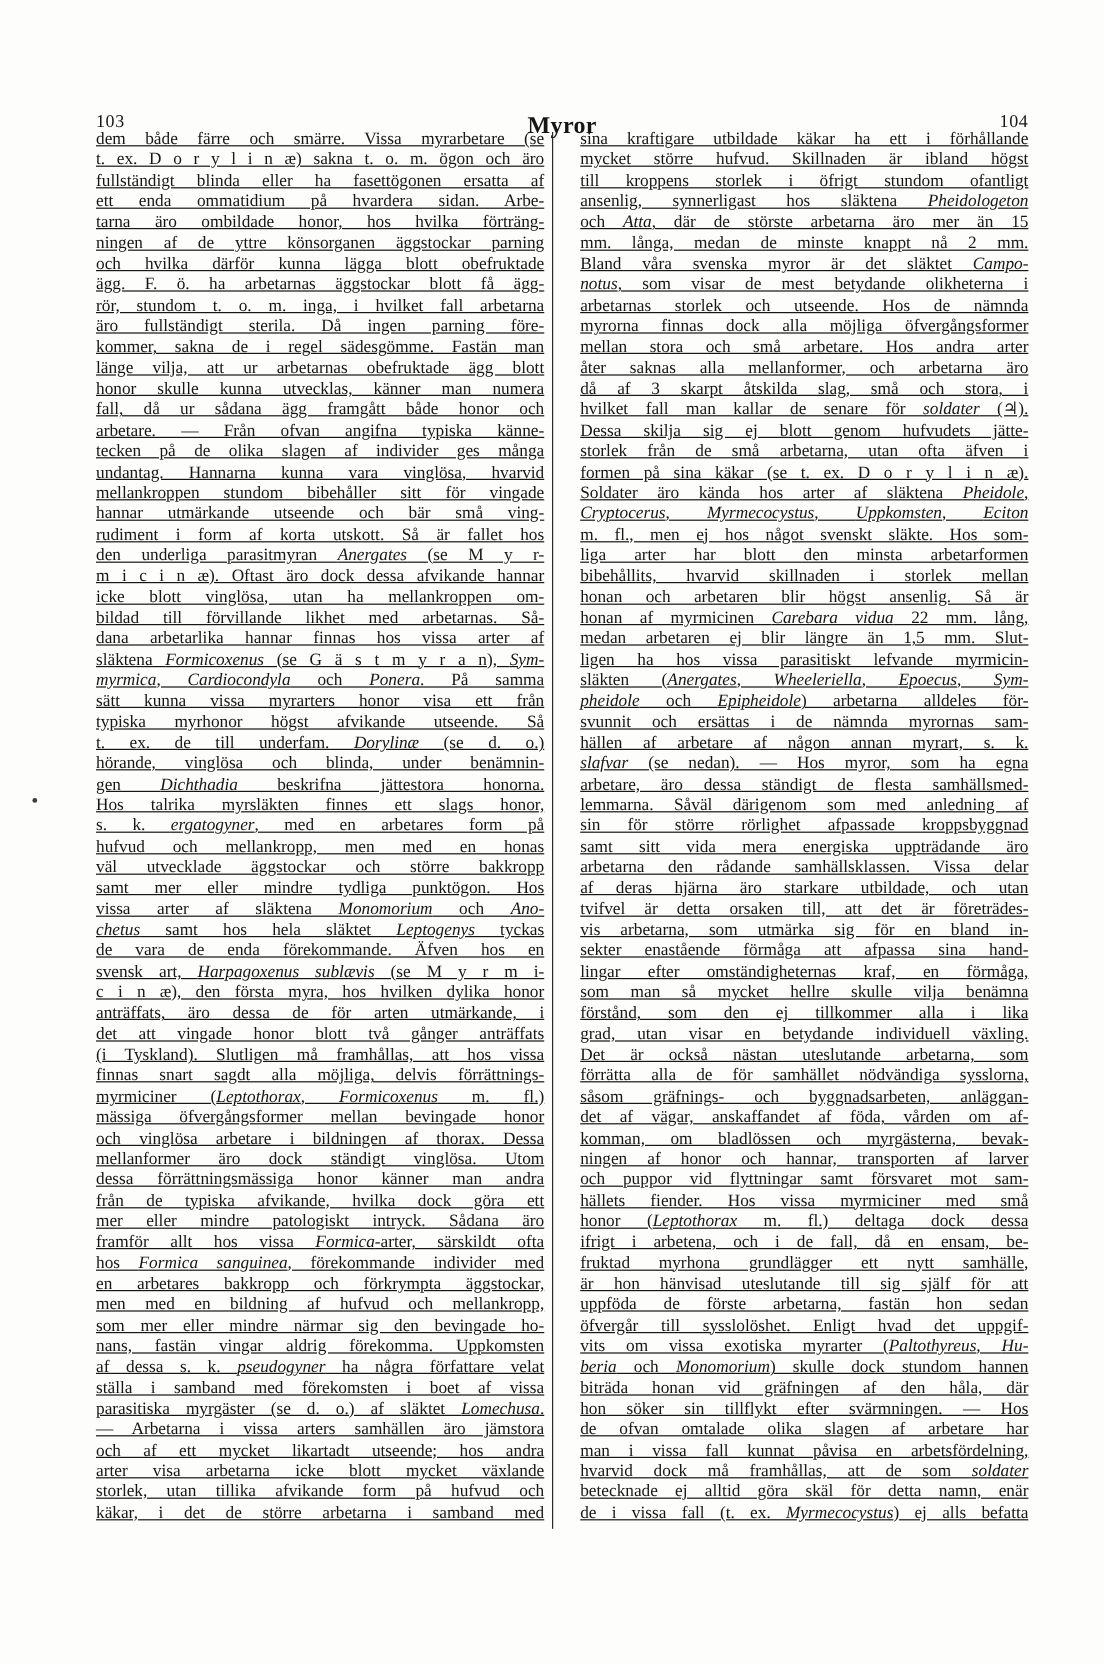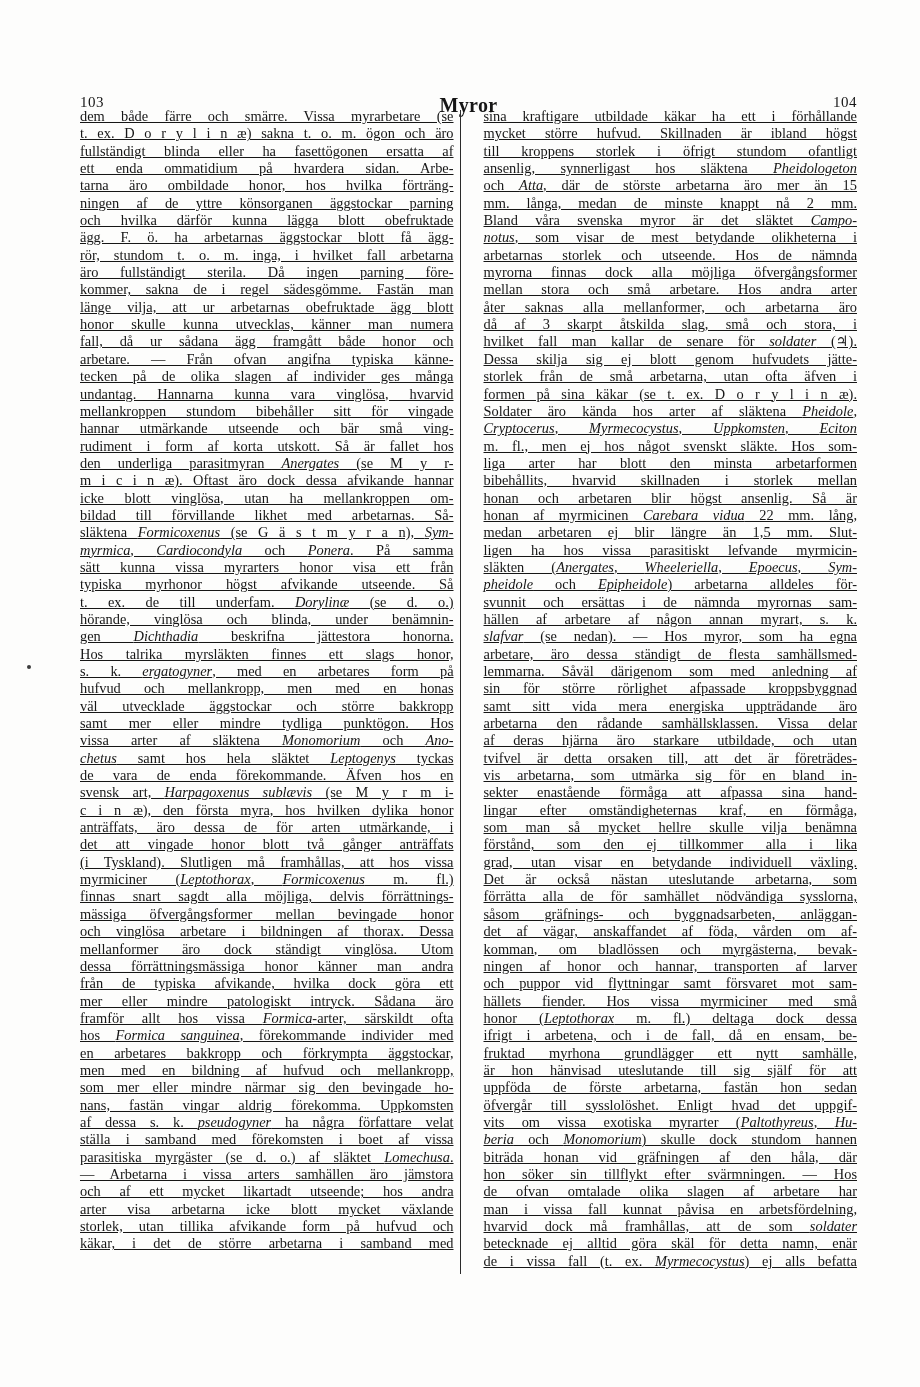--- a/index.html
+++ b/index.html
@@ -82,42 +82,43 @@
         <div class="line"><span>arbetare. — Från ofvan angifna typiska känne-</span></div>
         <div class="line"><span>tecken på de olika slagen af individer ges många</span></div>
         <div class="line"><span>undantag. Hannarna kunna vara vinglösa, hvarvid</span></div>
         <div class="line"><span>mellankroppen stundom bibehåller sitt för vingade</span></div>
         <div class="line"><span>hannar utmärkande utseende och bär små ving-</span></div>
         <div class="line"><span>rudiment i form af korta utskott. Så är fallet hos</span></div>
         <div class="line"><span>den underliga parasitmyran </span><i>Anergates</i><span> (se M y r-</span></div>
         <div class="line"><span>m i c i n æ). Oftast äro dock dessa afvikande hannar</span></div>
         <div class="line"><span>icke blott vinglösa, utan ha mellankroppen om-</span></div>
         <div class="line"><span>bildad till förvillande likhet med arbetarnas. Så-</span></div>
+        <div class="line"><span>dana arbetarlika hannar finnas hos vissa arter af</span></div>
         <div class="line"><span>släktena </span><i>Formicoxenus</i><span> (se G ä s t m y r a n), </span><i>Sym-</i></div>
         <div class="line"><i>myrmica</i><span>, </span><i>Cardiocondyla</i><span> och </span><i>Ponera</i><span>. På samma</span></div>
         <div class="line"><span>sätt kunna vissa myrarters honor visa ett från</span></div>
         <div class="line"><span>typiska myrhonor högst afvikande utseende. Så</span></div>
         <div class="line"><span>t. ex. de till underfam. </span><i>Dorylinæ</i><span> (se d. o.)</span></div>
         <div class="line"><span>hörande, vinglösa och blinda, under benämnin-</span></div>
         <div class="line"><span>gen </span><i>Dichthadia</i><span> beskrifna jättestora honorna.</span></div>
         <div class="line"><span>Hos talrika myrsläkten finnes ett slags honor,</span></div>
         <div class="line"><span>s. k. </span><i>ergatogyner</i><span>, med en arbetares form på</span></div>
         <div class="line"><span>hufvud och mellankropp, men med en honas</span></div>
         <div class="line"><span>väl utvecklade äggstockar och större bakkropp</span></div>
         <div class="line"><span>samt mer eller mindre tydliga punktögon. Hos</span></div>
         <div class="line"><span>vissa arter af släktena </span><i>Monomorium</i><span> och </span><i>Ano-</i></div>
         <div class="line"><i>chetus</i><span> samt hos hela släktet </span><i>Leptogenys</i><span> tyckas</span></div>
         <div class="line"><span>de vara de enda förekommande. Äfven hos en</span></div>
         <div class="line"><span>svensk art, </span><i>Harpagoxenus sublævis</i><span> (se M y r m i-</span></div>
         <div class="line"><span>c i n æ), den första myra, hos hvilken dylika honor</span></div>
         <div class="line"><span>anträffats, äro dessa de för arten utmärkande, i</span></div>
         <div class="line"><span>det att vingade honor blott två gånger anträffats</span></div>
         <div class="line"><span>(i Tyskland). Slutligen må framhållas, att hos vissa</span></div>
+        <div class="line"><span>finnas snart sagdt alla möjliga, delvis förrättnings-</span></div>
         <div class="line"><span>myrmiciner (</span><i>Leptothorax</i><span>, </span><i>Formicoxenus</i><span> m. fl.)</span></div>
-        <div class="line"><span>finnas snart sagdt alla möjliga, delvis förrättnings-</span></div>
         <div class="line"><span>mässiga öfvergångsformer mellan bevingade honor</span></div>
         <div class="line"><span>och vinglösa arbetare i bildningen af thorax. Dessa</span></div>
         <div class="line"><span>mellanformer äro dock ständigt vinglösa. Utom</span></div>
         <div class="line"><span>dessa förrättningsmässiga honor känner man andra</span></div>
         <div class="line"><span>från de typiska afvikande, hvilka dock göra ett</span></div>
         <div class="line"><span>mer eller mindre patologiskt intryck. Sådana äro</span></div>
         <div class="line"><span>framför allt hos vissa </span><i>Formica</i><span>-arter, särskildt ofta</span></div>
         <div class="line"><span>hos </span><i>Formica sanguinea</i><span>, förekommande individer med</span></div>
         <div class="line"><span>en arbetares bakkropp och förkrympta äggstockar,</span></div>
         <div class="line"><span>men med en bildning af hufvud och mellankropp,</span></div>

